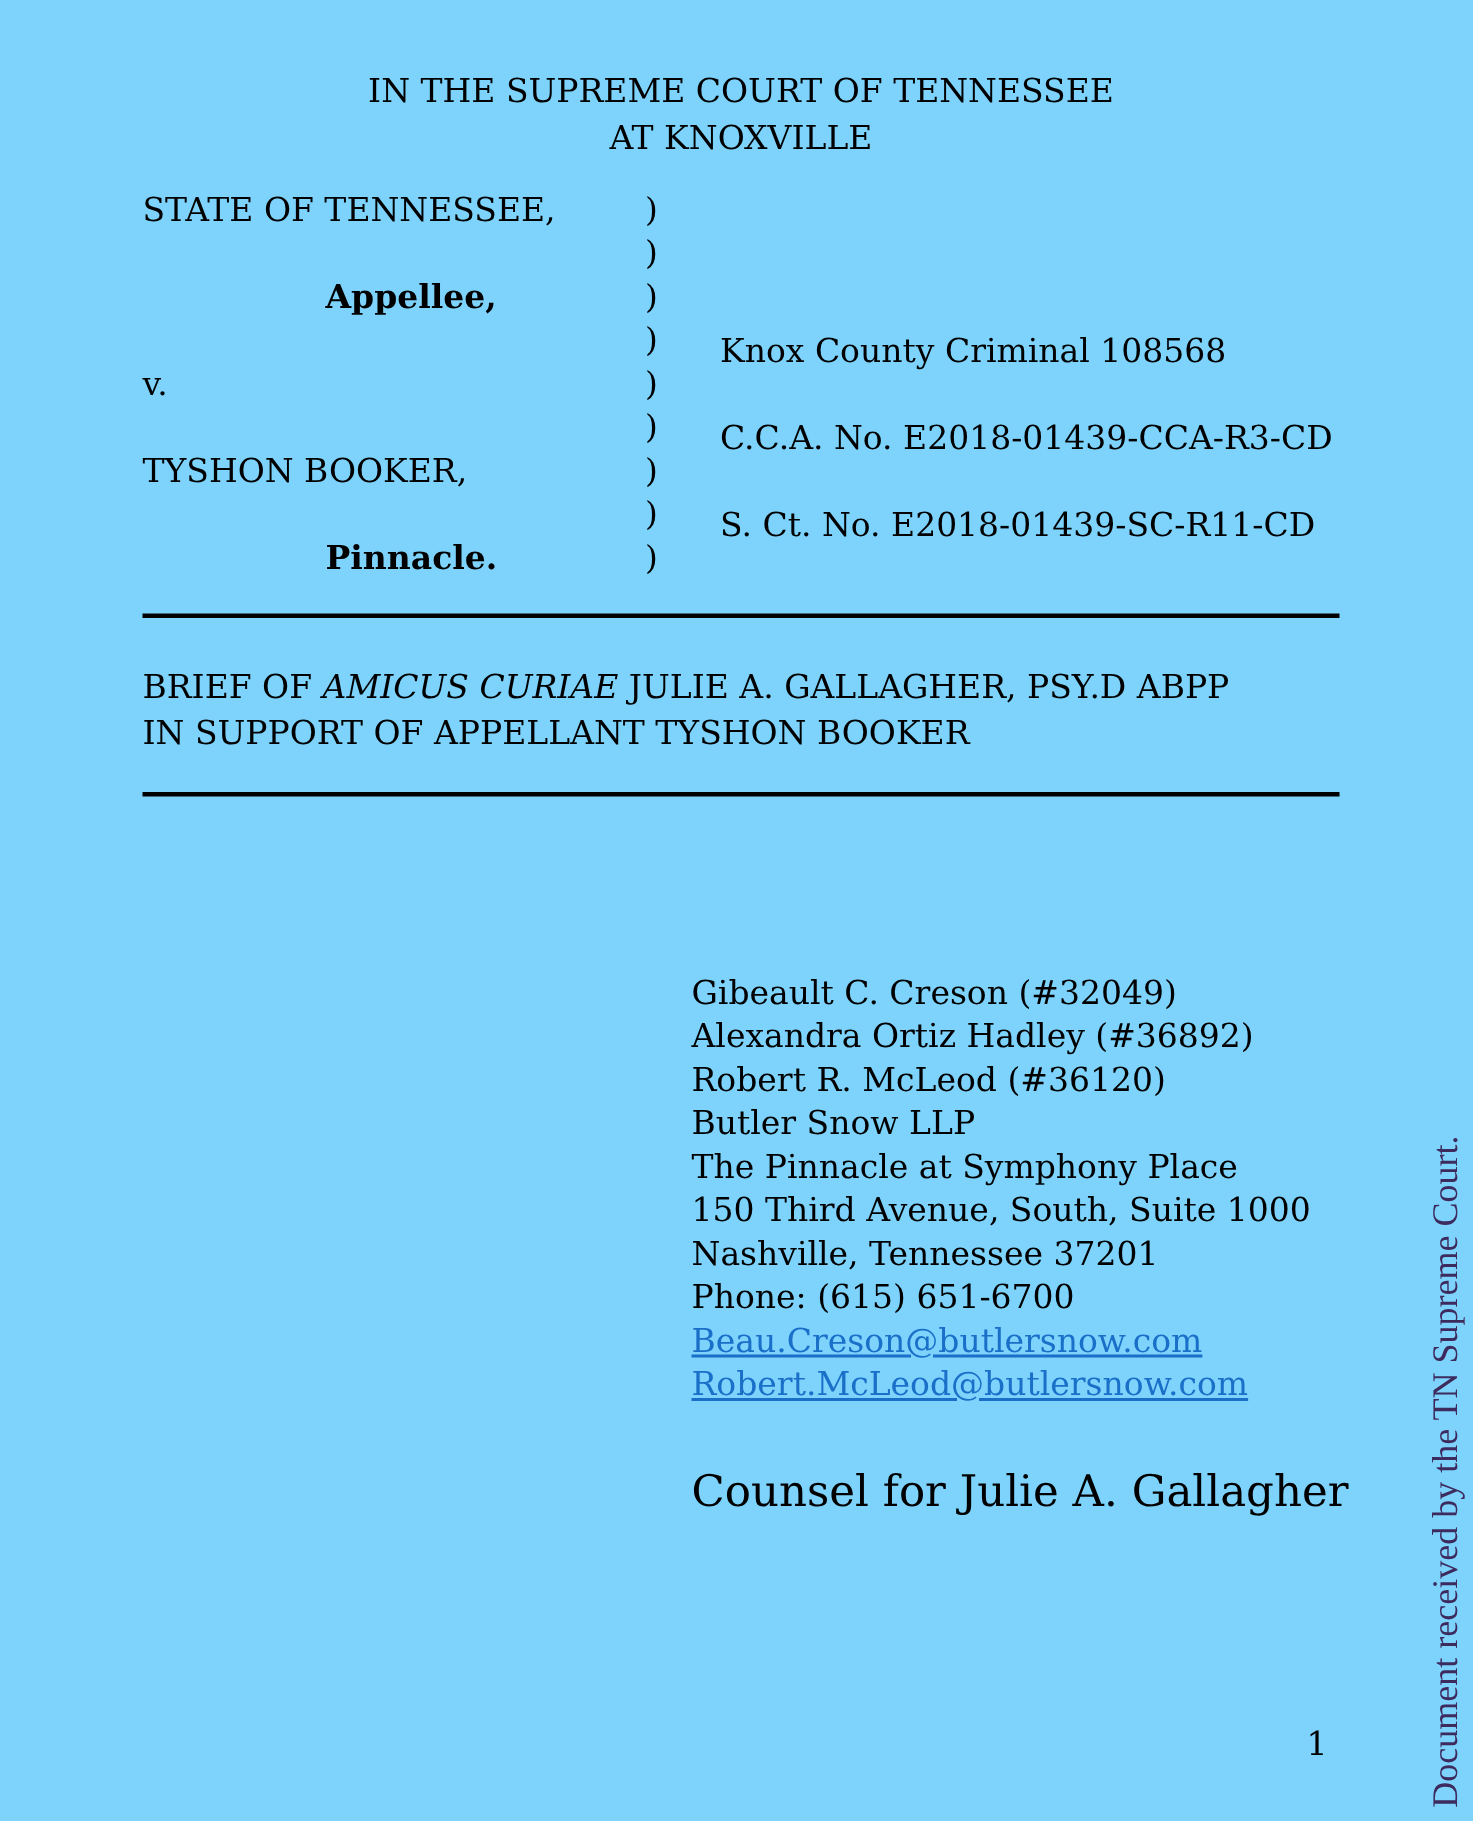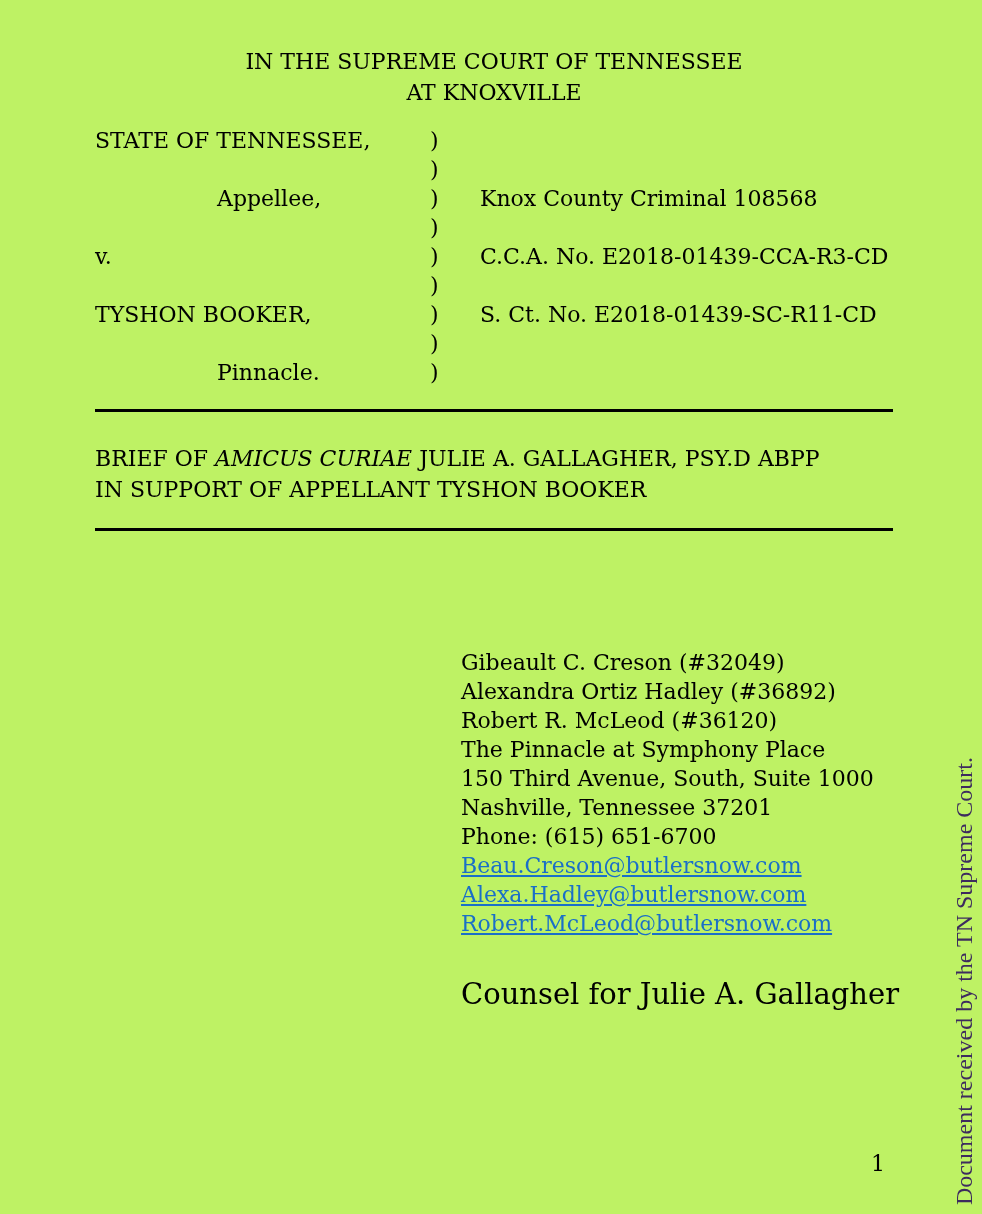--- a/index.html
+++ b/index.html
@@ -4,35 +4,35 @@
 <style>
   * { margin: 0; padding: 0; box-sizing: border-box; }
   html, body { background: #ffffff; }
   body {
     width: 982px; height: 1214px;
     position: relative;
     font-family: "DejaVu Serif", serif;
     color: #000000;
     overflow: hidden;
   }
-  .page { position: absolute; inset: 0; background: #bef264; }
+  .page { position: absolute; inset: 0; background: #7dd3fc; }
 
   .court-heading {
     position: absolute;
     top: 46px; left: 95px; width: 798px;
     text-align: center;
     font-size: 22px; line-height: 31px;
   }
 
   .caption { position: absolute; top: 126px; left: 95px; width: 798px; }
   .cap-row { display: flex; height: 29px; font-size: 22px; line-height: 29px; }
   .cap-left { width: 335px; white-space: nowrap; }
-  .cap-left.indent { padding-left: 122px; }
+  .cap-left.indent { padding-left: 122px; font-weight: bold; }
   .cap-paren { width: 50px; white-space: pre; }
-  .cap-right { flex: 1; white-space: nowrap; }
+  .cap-right { flex: 1; white-space: nowrap; margin-top: 36px; }
 
   .rule {
     position: absolute; left: 95px; width: 798px; height: 3px;
     background: #000000;
   }
   .rule-top { top: 409px; }
   .rule-bottom { top: 528px; }
 
   .brief-title {
     position: absolute;
@@ -140,26 +140,26 @@
     <div><span>BRIEF OF </span><span class="it">AMICUS CURIAE</span><span> JULIE A. GALLAGHER, PSY.D ABPP</span></div>
     <div>IN SUPPORT OF APPELLANT TYSHON BOOKER</div>
   </div>
 
   <div class="rule rule-bottom"></div>
 
   <div class="counsel">
     <div>Gibeault C. Creson (#32049)</div>
     <div>Alexandra Ortiz Hadley (#36892)</div>
     <div>Robert R. McLeod (#36120)</div>
+    <div>Butler Snow LLP</div>
     <div>The Pinnacle at Symphony Place</div>
     <div>150 Third Avenue, South, Suite 1000</div>
     <div>Nashville, Tennessee 37201</div>
     <div>Phone: (615) 651-6700</div>
     <a href="#">Beau.Creson@butlersnow.com</a>
-    <a href="#">Alexa.Hadley@butlersnow.com</a>
     <a href="#">Robert.McLeod@butlersnow.com</a>
   </div>
 
   <div class="counsel-for">Counsel for Julie A. Gallagher</div>
 
   <div class="page-number">1</div>
 
   <div class="stamp">Document received by the TN Supreme Court.</div>
 
 </div>

